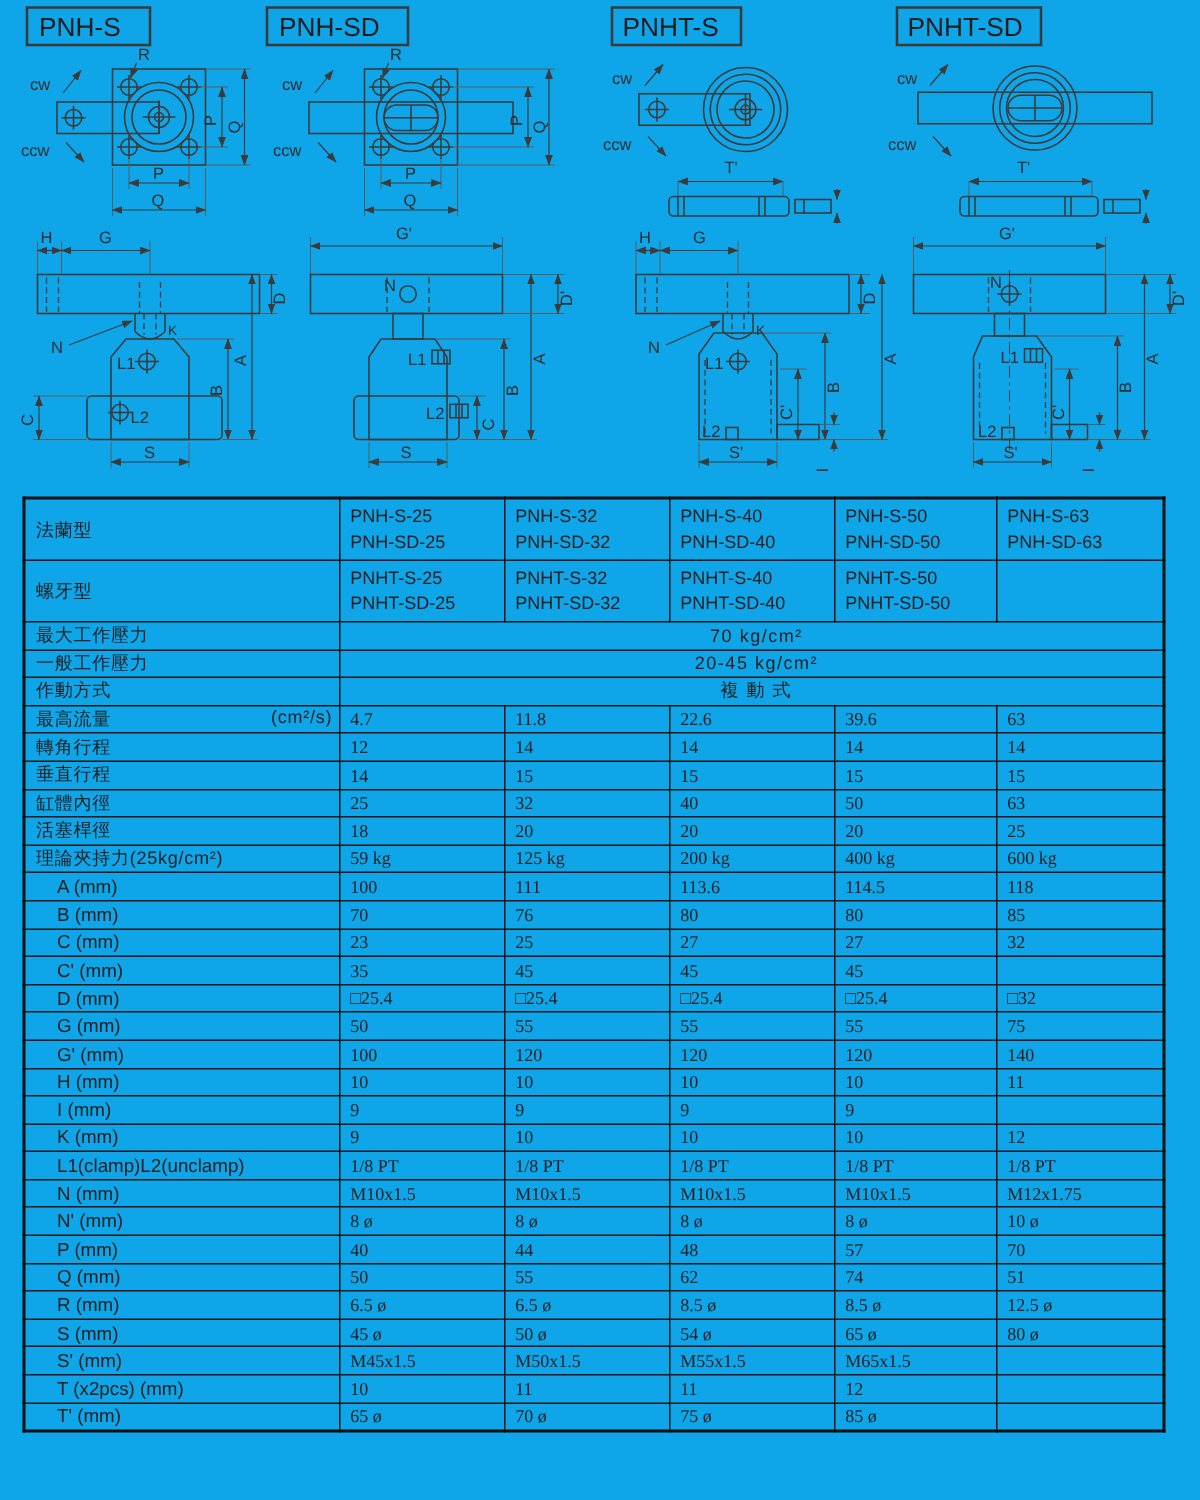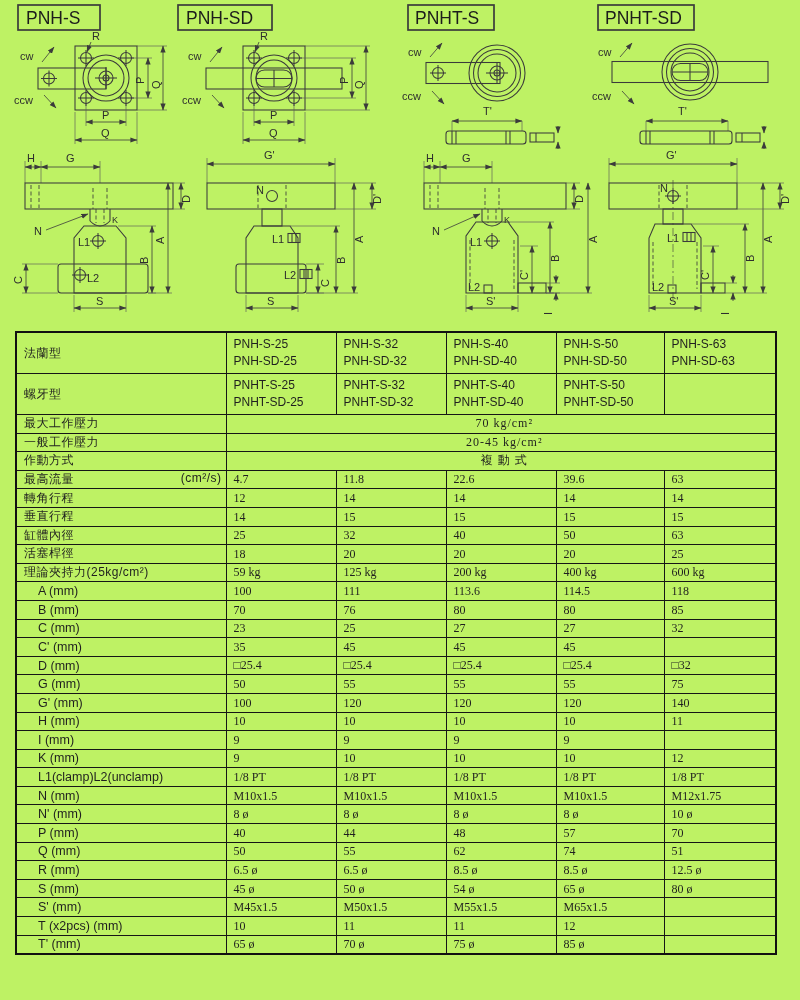--- a/index.html
+++ b/index.html
@@ -1,16 +1,16 @@
 <!DOCTYPE html>
 <html><head>
 <meta charset="utf-8">
 <style>
   html,body { margin:0; padding:0; background:#ffffff; }
-  .sheet { position:relative; width:800px; height:1000px; background:#bef264; overflow:hidden;
+  .sheet { position:relative; width:800px; height:1000px; background:#0ea5e9; overflow:hidden;
            font-family:"Liberation Sans", sans-serif; color:#222; }
 
   
   .d { stroke:#3b3b3b; fill:none; stroke-width:1.05; }
   .d text { stroke:none; fill:#2e2e2e; font-size:11px; font-family:"Liberation Sans",sans-serif; }
   .d text.mdl { font-size:17.5px; fill:#1c1c1c; }
   .d text.sm { font-size:9px; }
   .ext { stroke-width:0.65; stroke:#5a5a5a; }
   .dim { stroke-width:0.8; }
   .dsh { stroke-dasharray:4 2.5; stroke-width:0.85; }
@@ -22,21 +22,21 @@
                border-collapse:collapse; table-layout:fixed;
                border:2px solid #111; }
   table.spec td { border:1.5px solid #161616; padding:0 0 0 7px; height:17.6px;
                   font-size:12px; color:#1f1f1f; overflow:hidden; vertical-align:middle; }
   table.spec tr.tall td { height:40px; }
   td.lbl  { font-size:13.5px; font-family:"Liberation Sans",sans-serif; letter-spacing:0.5px; }
   td.lbl.dim { padding-left:21px; font-size:12.5px; letter-spacing:0; }
   td.lbl .unit { float:right; margin-right:4px; font-size:12px;text-align:center; }
   td.val  { font-family:"Liberation Serif", serif; font-size:12.5px; white-space:pre-line; line-height:1.35; }
   td.hval { font-family:"Liberation Sans",sans-serif; font-size:13px; line-height:1.45; white-space:pre-line;margin-left:26px; }
-  td.span { text-align:center; font-family:Liberation Serif, serif; font-size:12.5px; letter-spacing:1px; }
+  td.span { text-align:center; font-family:Liberation Sans, sans-serif; font-size:12.5px; letter-spacing:1px; }
 </style>
 </head>
 <body>
 
 <div class="sheet">
 
 <svg width="800" height="330" viewBox="0 0 800 330">
   <defs>
     <marker id="ar" markerWidth="8" markerHeight="6" refX="6.6" refY="2.6" orient="auto-start-reverse" markerUnits="userSpaceOnUse">
       <path d="M0,0 L7,2.6 L0,5.2 Z" fill="#3b3b3b" stroke="none"></path>

